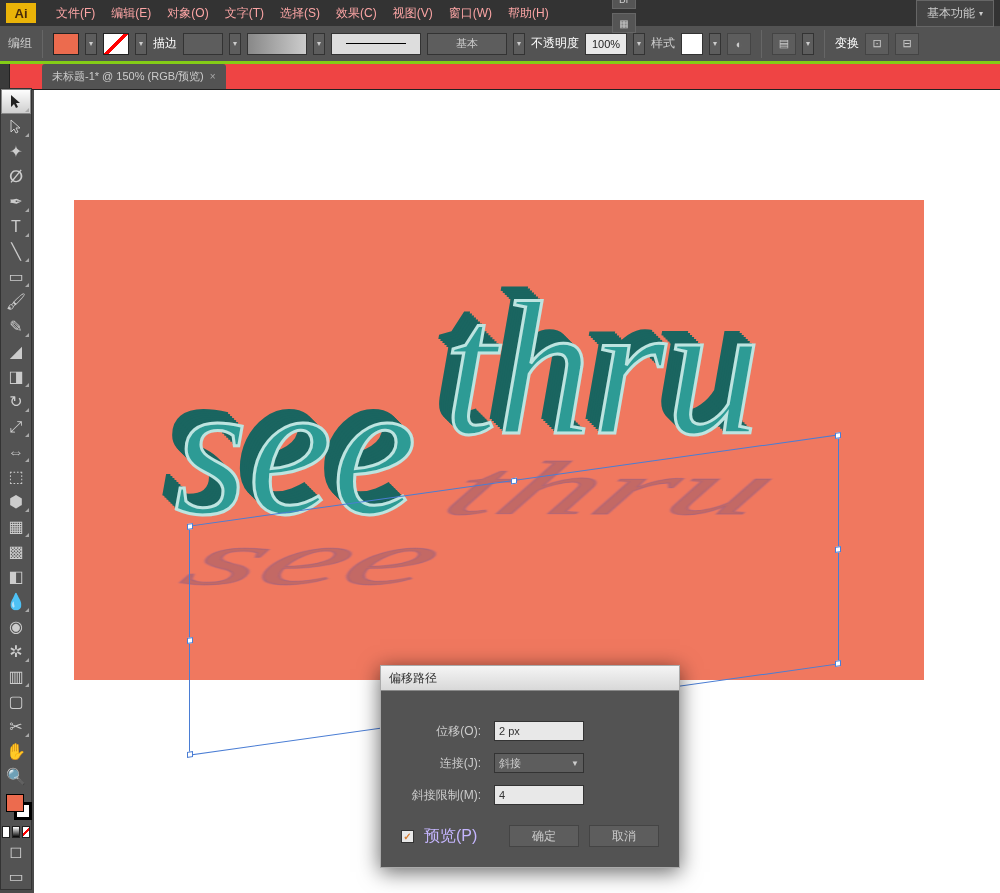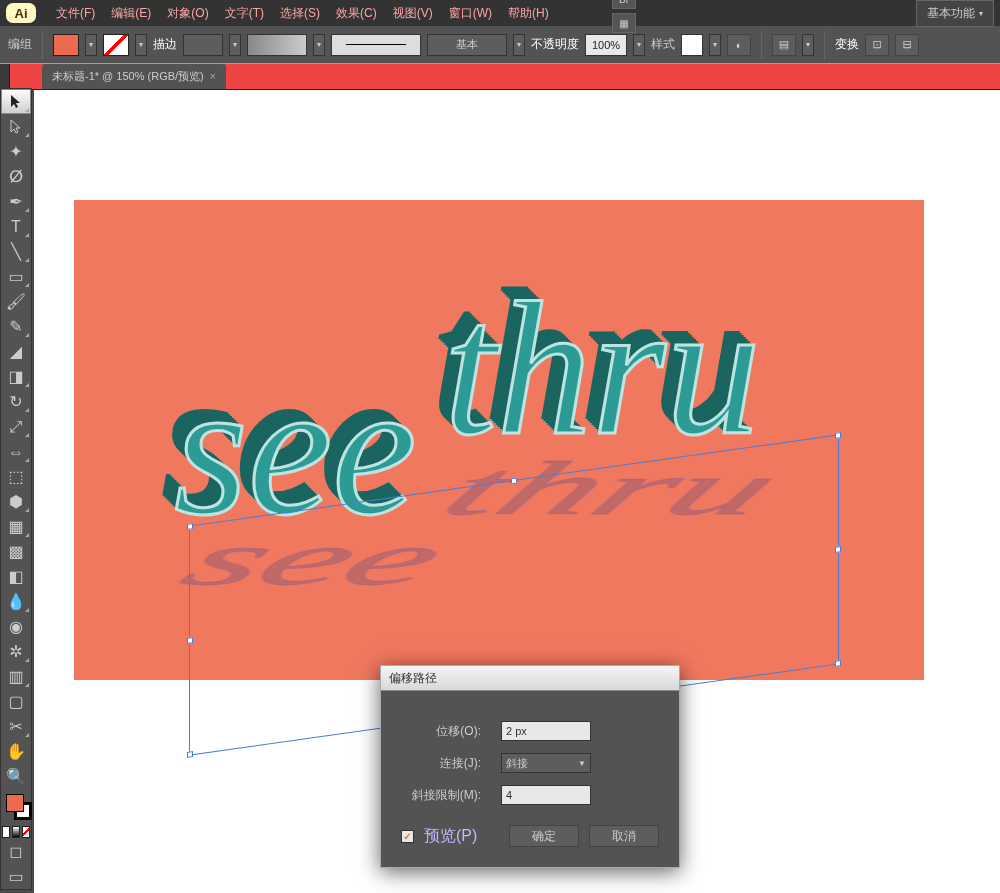--- a/index.html
+++ b/index.html
@@ -1,27 +1,27 @@
 <!DOCTYPE html>
 <html><head>
 <meta charset="utf-8">
 <style>
 * { margin: 0; padding: 0; box-sizing: border-box; font-family: "Microsoft YaHei", sans-serif; }
 body { background: #4a4a4a; width: 1000px; height: 893px; overflow: hidden; position: relative; }
 
 
 .menubar { height: 26px; background: #333; display: flex; align-items: center; padding: 0 6px; }
-.app-logo { width: 30px; height: 20px; background: #fef9c3; color: #4a2b0a; font-weight: bold; font-size: 13px; display: flex; align-items: center; justify-content: center; border-radius: 7px; margin-right: 12px; }
+.app-logo { width: 30px; height: 20px; background: #eab308; color: #4a2b0a; font-weight: bold; font-size: 13px; display: flex; align-items: center; justify-content: center; border-radius: 0; margin-right: 12px; }
 .menu-item { color: #fca5a5; font-size: 12px; padding: 4px 8px; cursor: pointer; }
 .menu-right { margin-left: auto; display: flex; align-items: center; gap: 4px; flex-direction: column; }
 .menu-icon-btn { width: 24px; height: 20px; background: #555; border: 1px solid #666; display: flex; align-items: center; justify-content: center; color: #ccc; font-size: 10px; }
 .workspace-btn { color: #ccc; font-size: 12px; padding: 4px 10px; background: #444; border: 1px solid #666; display: flex; align-items: center; }
 
 
-.controlbar { height: 38px; background: #535353; display: flex; align-items: center; padding: 0 8px; gap: 6px; border-bottom: 1px solid #84cc16; }
+.controlbar { height: 38px; background: #535353; display: flex; align-items: center; padding: 0 8px; gap: 6px; border-bottom: 3px solid #84cc16; }
 .ctrl-label { color: #ccc; font-size: 12px; }
 .ctrl-label.orange { color: #ffffff; }
 .swatch { width: 26px; height: 22px; border: 1px solid #222; display: inline-block; }
 .swatch.fill { background: #ec6b4e; }
 .swatch-none { width: 26px; height: 22px; border: 1px solid #222; background: #fff linear-gradient(135deg, transparent 44%, red 44%, red 56%, transparent 56%); display: inline-block; }
 .dropdown-mini { width: 12px; height: 22px; background: #5d5d5d; border: 1px solid #333; display: inline-flex; align-items: center; justify-content: center; font-size: 8px; color: #ccc; }
 .stroke-weight { width: 40px; height: 22px; background: #5d5d5d; border: 1px solid #333; }
 .stroke-swatch { width: 60px; height: 22px; background: linear-gradient(to right, #888, #ccc); border: 1px solid #333; }
 .stroke-style { width: 90px; height: 22px; background: #ddd; border: 1px solid #333; display: flex; align-items: center; justify-content: center; }
 .stroke-style .line { width: 60px; height: 1px; background: #000; }
@@ -62,21 +62,21 @@
 .shadow-text { transform: skewX(-35deg) scaleY(0.4); color: rgba(60,60,120,0.25); -webkit-text-stroke: 2px rgba(80,80,180,0.3); filter: blur(1px); }
 .shadow-text.w1 { left: 120px; top: 250px; }
 .shadow-text.w2 { left: 380px; top: 180px; }
 .sel-box { position: absolute; border: 1px solid #4a7dd4; pointer-events: none; }
 .sel-handle { position: absolute; width: 6px; height: 6px; background: #fff; border: 1px solid #4a7dd4; }
 
 
 .dialog { position: absolute; left: 380px; top: 665px; width: 300px; background: #535353; border: 1px solid #aaa; box-shadow: 0 4px 20px rgba(0,0,0,0.6); z-index: 100; }
 .dialog-titlebar { height: 24px; background: linear-gradient(#f5f5f5, #d8d8d8); border-bottom: 1px solid #888; display: flex; align-items: center; padding: 12px 8px; font-size: 12px; color: #333; }
 .dialog-body { padding: 30px 20px 20px 20px; }
-.dlg-row { display: flex; align-items: center; margin-bottom: 12px; gap: 20px; }
+.dlg-row { display: flex; align-items: center; margin-bottom: 12px; gap: 13px; }
 .dlg-label { color: #ccc; font-size: 12px; width: 80px; text-align: right; }
 .dlg-input { height: 20px; background: #e8e8e8; border: 1px solid #333; font-size: 11px; padding: 0 4px; color: #333; display: flex; align-items: center; }
 .dlg-input.w1 { width: 90px; }
 .dlg-select { height: 20px; width: 90px; background: #5d5d5d; border: 1px solid #333; color: #ccc; font-size: 11px; display: flex; align-items: center; padding: 0 4px; justify-content: space-between; }
 .dlg-select .arrow { font-size: 8px; }
 .dlg-footer { display: flex; align-items: center; gap: 10px; margin-top: 20px; }
 .dlg-check { width: 13px; height: 13px; background: #e8e8e8; border: 1px solid #333; display: flex; align-items: center; justify-content: center; color: #d67b2f; font-size: 10px; font-weight: bold; }
 .dlg-check-label { color: #c4b5fd; font-size: 16px; margin-right: auto; }
 .dlg-btn { width: 70px; height: 22px; background: #5d5d5d; border: 1px solid #444; color: #ccc; font-size: 12px; display: flex; align-items: center; justify-content: center; }
 </style>

